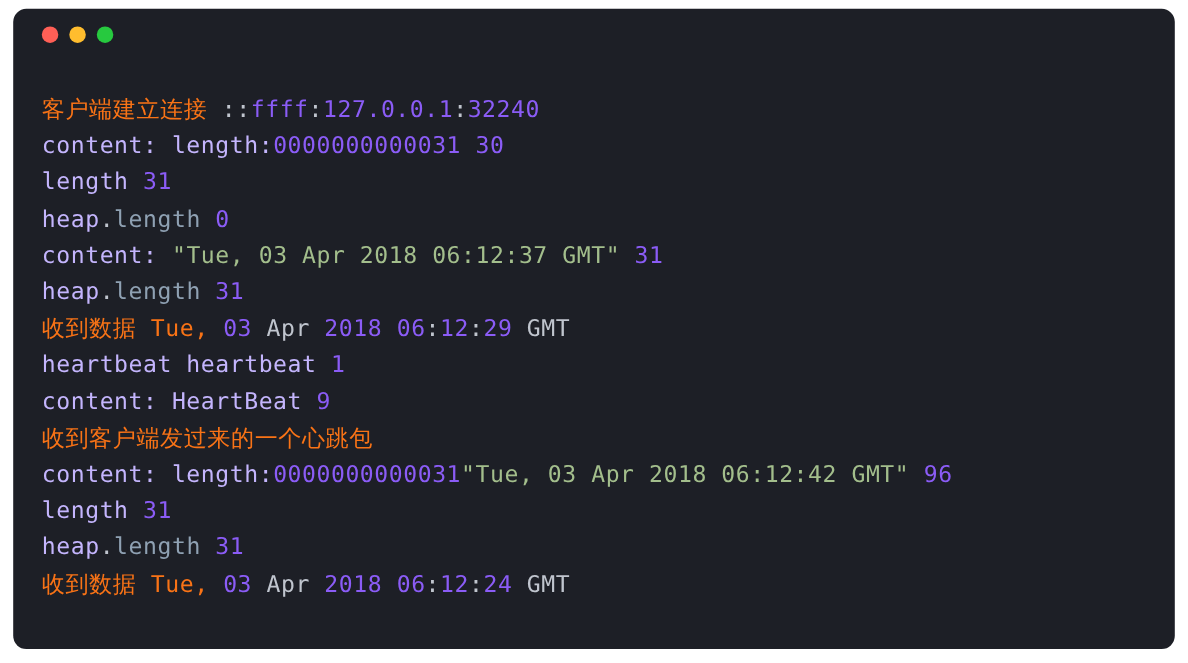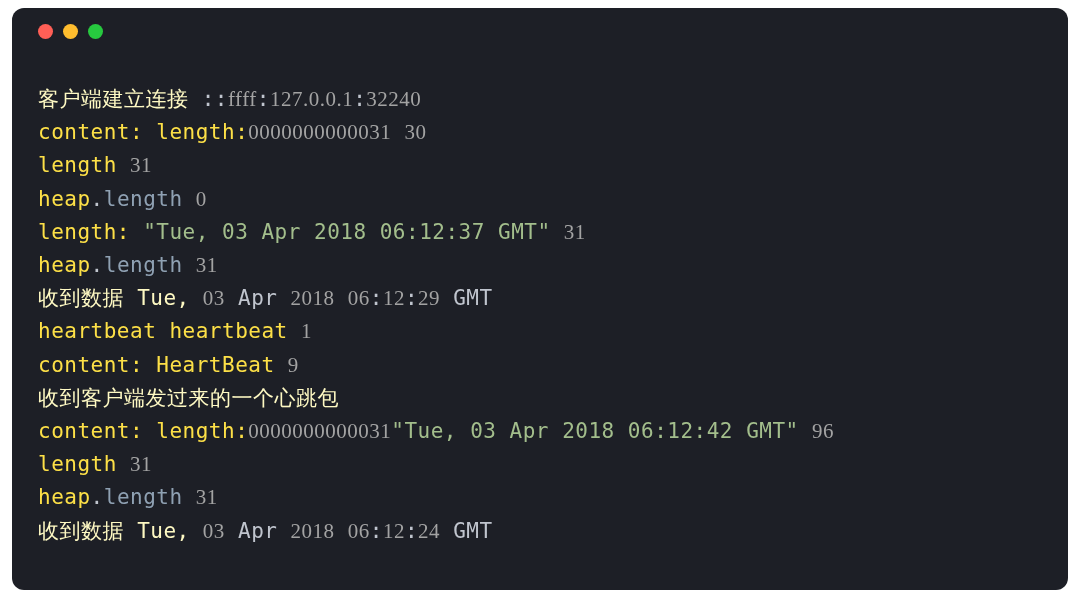--- a/index.html
+++ b/index.html
@@ -41,43 +41,43 @@
   .dot.green  { background: #27c93f; }
 
   pre.term {
     margin: 0;
     white-space: pre;
     letter-spacing: 0.5px;
   }
 
   
   .c-default { color: #c0c5ce; }           
-  .c-key     { color: #fde047; text-align: right; }           
+  .c-key     { color: #c4b5fd; text-align: right; }           
   .c-dot     { color: #c0c5ce; }
   .c-prop    { color: #8fa1b3; }
-  .c-red     { color: #a3a3a3; font-family: Liberation Serif, serif; }           
+  .c-red     { color: #8b5cf6; }           
   .c-prefix  { color: #c0c5ce; }
   .c-str     { color: #a3be8c; }           
-  .c-cn      { color: #fef9c3; }           
+  .c-cn      { color: #f97316; }           
 </style>
 </head>
 <body>
 
 <div class="window">
   <div class="traffic">
     <span class="dot red"></span>
     <span class="dot yellow"></span>
     <span class="dot green"></span>
   </div>
 
   <pre class="term"><span class="c-cn">客户端建立连接 </span><span class="c-prefix">::</span><span class="c-red">ffff</span><span class="c-default">:</span><span class="c-red">127.0.0.1</span><span class="c-default">:</span><span class="c-red">32240</span>
 <span class="c-key">content: length:</span><span class="c-red">0000000000031</span><span> </span><span class="c-red">30</span>
 <span class="c-key">length </span><span class="c-red">31</span>
 <span class="c-key">heap</span><span class="c-dot">.</span><span class="c-prop">length </span><span class="c-red">0</span>
-<span class="c-key">length: </span><span class="c-str">"Tue, 03 Apr 2018 06:12:37 GMT"</span><span> </span><span class="c-red">31</span>
+<span class="c-key">content: </span><span class="c-str">"Tue, 03 Apr 2018 06:12:37 GMT"</span><span> </span><span class="c-red">31</span>
 <span class="c-key">heap</span><span class="c-dot">.</span><span class="c-prop">length </span><span class="c-red">31</span>
 <span class="c-cn">收到数据 Tue, </span><span class="c-red">03</span><span class="c-default"> Apr </span><span class="c-red">2018</span><span class="c-default"> </span><span class="c-red">06</span><span class="c-default">:</span><span class="c-red">12</span><span class="c-default">:</span><span class="c-red">29</span><span class="c-default"> GMT</span>
 <span class="c-key">heartbeat heartbeat </span><span class="c-red">1</span>
 <span class="c-key">content: HeartBeat </span><span class="c-red">9</span>
 <span class="c-cn">收到客户端发过来的一个心跳包</span>
 <span class="c-key">content: length:</span><span class="c-red">0000000000031</span><span class="c-str">"Tue, 03 Apr 2018 06:12:42 GMT"</span><span> </span><span class="c-red">96</span>
 <span class="c-key">length </span><span class="c-red">31</span>
 <span class="c-key">heap</span><span class="c-dot">.</span><span class="c-prop">length </span><span class="c-red">31</span>
 <span class="c-cn">收到数据 Tue, </span><span class="c-red">03</span><span class="c-default"> Apr </span><span class="c-red">2018</span><span class="c-default"> </span><span class="c-red">06</span><span class="c-default">:</span><span class="c-red">12</span><span class="c-default">:</span><span class="c-red">24</span><span class="c-default"> GMT</span></pre>
 </div>

